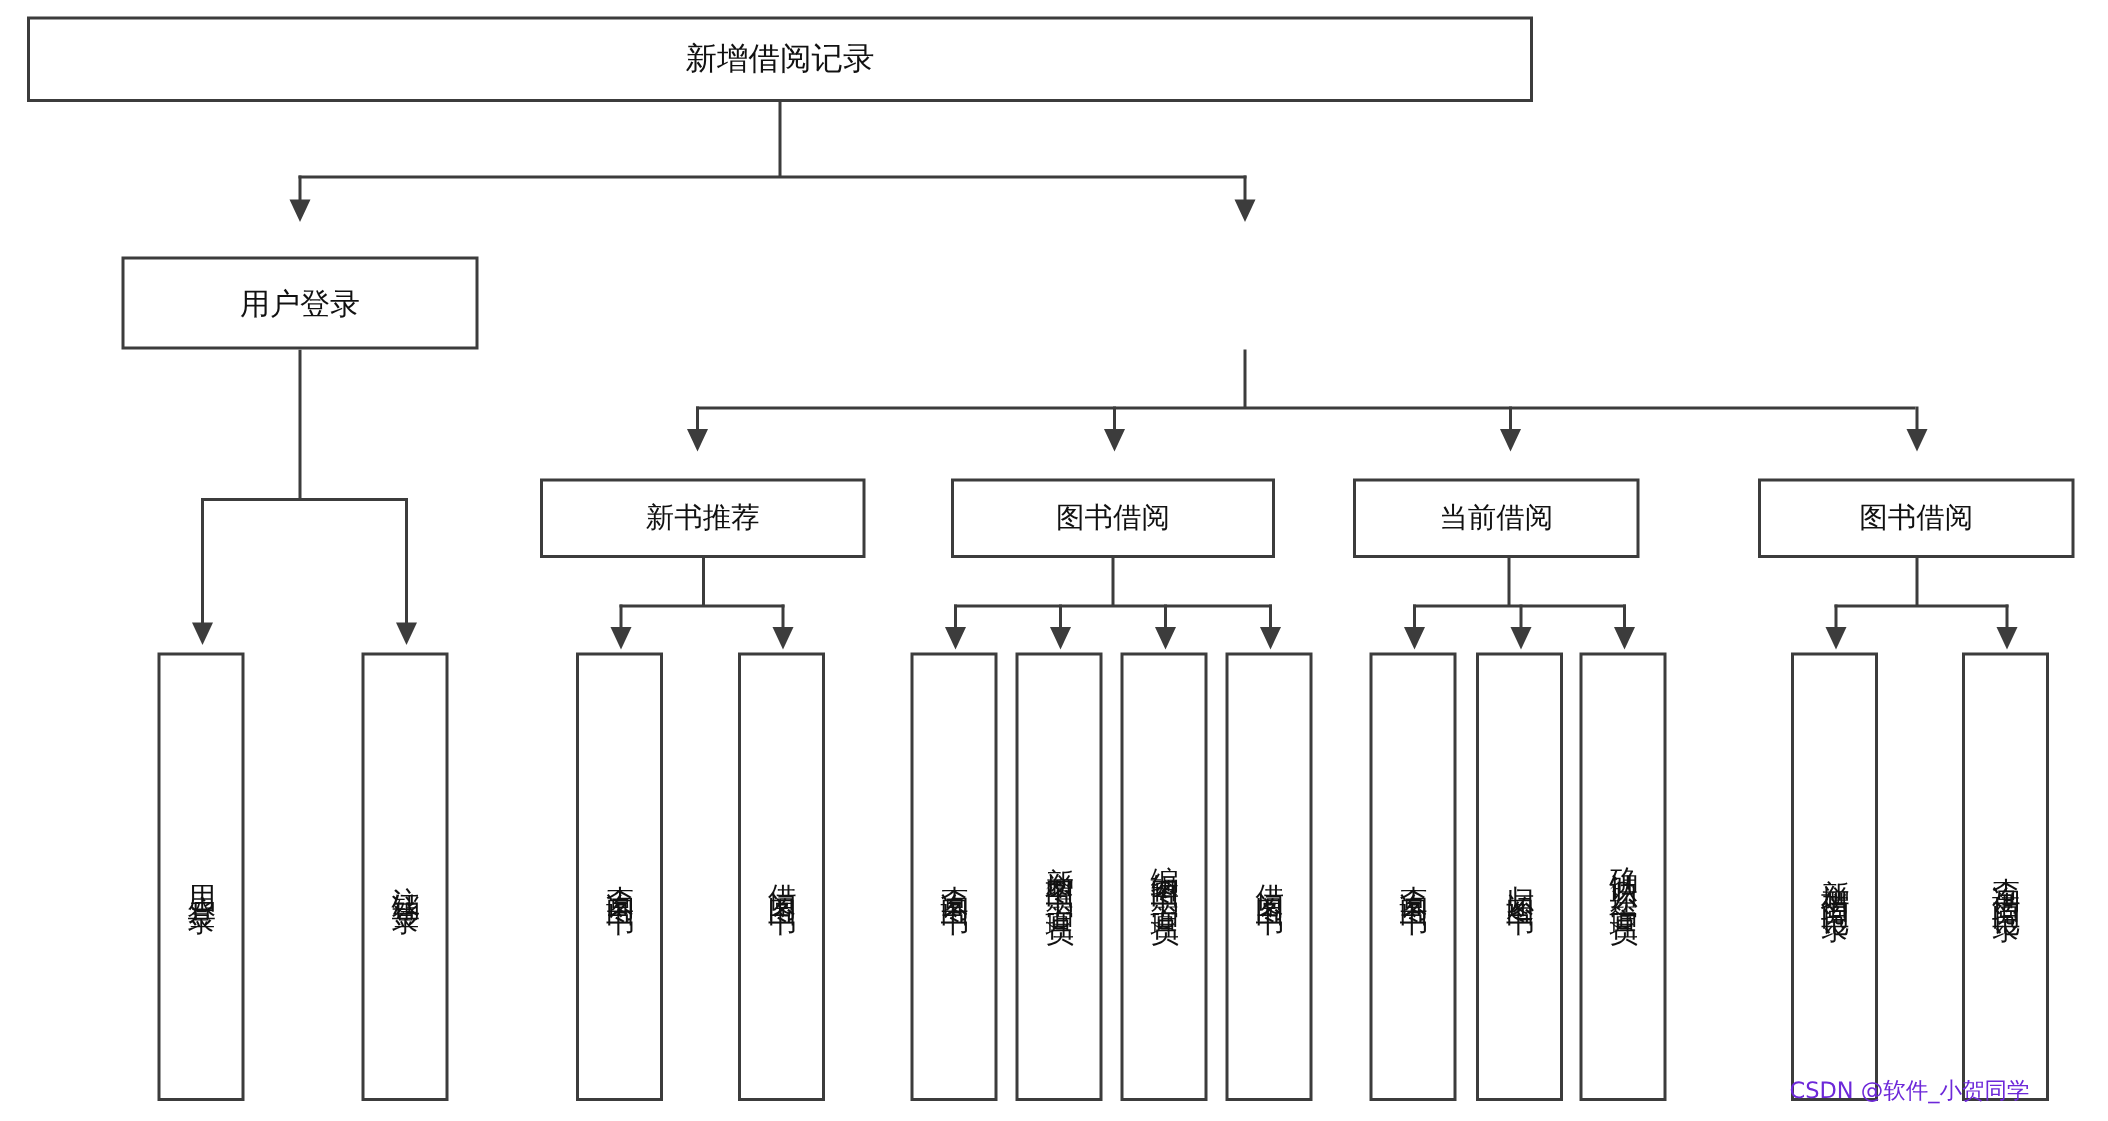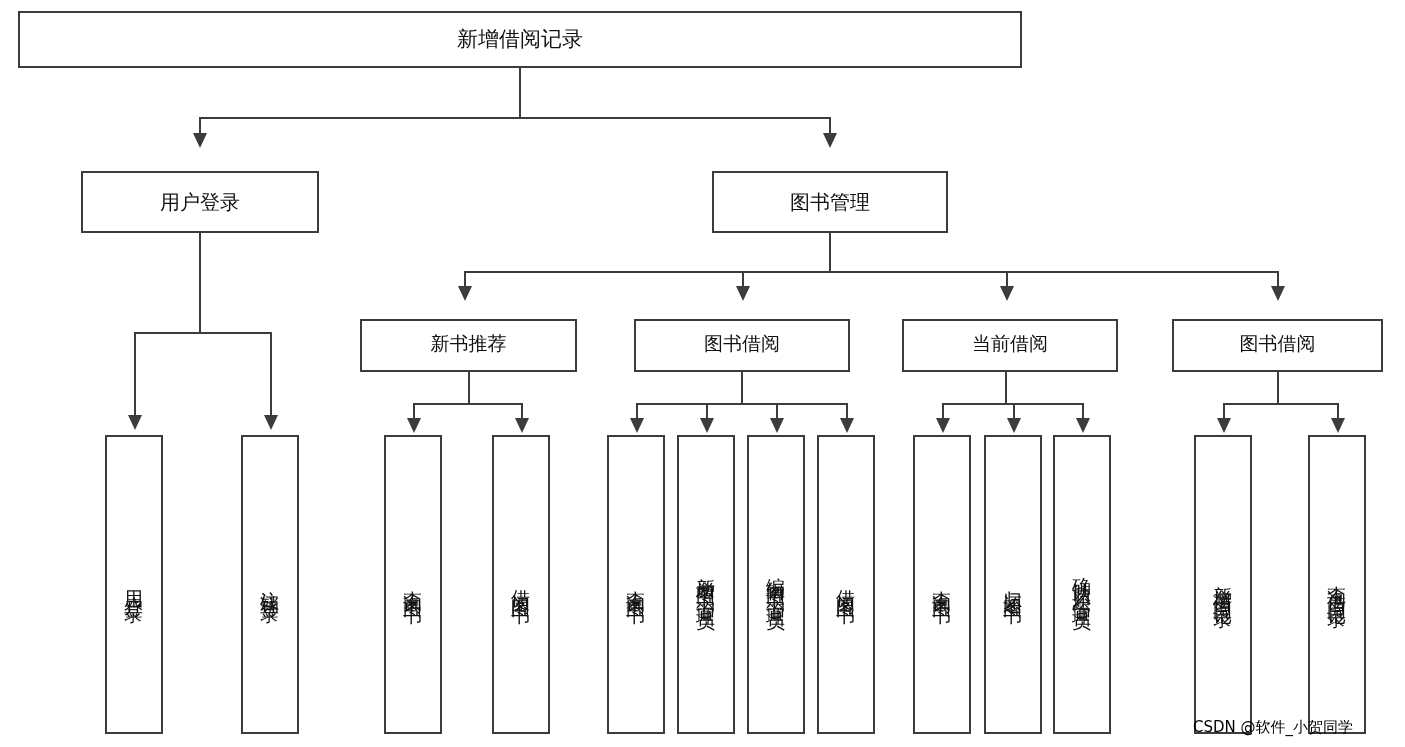--- a/index.html
+++ b/index.html
@@ -20,21 +20,21 @@
     border:2px solid #3c3c3c;
     display:flex;
     align-items:center;
     justify-content:center;
     color:#111111;
     line-height:1.15;
     z-index:3;
   }
   .node.root{font-size:21px;}
   .node.lvl1{font-size:20px;}
-  .node.lvl2{font-size:19px;font-family:Liberation Mono, monospace;}
+  .node.lvl2{font-size:19px;}
 
   
   .node.leaf{
     font-size:19px;
     padding:6px 0;
     align-items:center;
     justify-content:center;
   }
   .node.leaf .vtext{
     writing-mode:vertical-rl;
@@ -60,21 +60,21 @@
     width:0;height:0;
     border-left:7px solid transparent;
     border-right:7px solid transparent;
     border-top:15px solid #3c3c3c;
     z-index:2;
   }
 
   
   .watermark{
     position:absolute;
-    color:#000000;
+    color:#6d28d9;
     font-size:15px;
     white-space:nowrap;
     z-index:4;
   }
 </style>
 </head>
 <body>
 
 <div id="canvas">
 
@@ -88,23 +88,20 @@
   <div class="vline" style="left:199px;top:117px;height:18px;"></div>
   <div class="arrow" style="left:193px;top:133px;"></div>
 
   <div class="vline" style="left:829px;top:117px;height:18px;"></div>
   <div class="arrow" style="left:823px;top:133px;"></div>
 
   <div class="node lvl1" style="left:81px;top:171px;width:238px;height:62px;">
     <span>用户登录</span>
   </div>
 
-  <div class="node lvl1" style="left:712px;top:171px;width:236px;height:62px;">
-    <span>图书管理</span>
-  </div>
 
   <div class="vline" style="left:199px;top:233px;height:100px;"></div>
   <div class="hline" style="left:134px;top:332px;width:137px;"></div>
   <div class="vline" style="left:134px;top:332px;height:85px;"></div>
   <div class="arrow" style="left:128px;top:415px;"></div>
   <div class="vline" style="left:270px;top:332px;height:85px;"></div>
   <div class="arrow" style="left:264px;top:415px;"></div>
 
   <div class="vline" style="left:829px;top:233px;height:39px;"></div>
   <div class="hline" style="left:464px;top:271px;width:813px;"></div>
@@ -120,21 +117,21 @@
 
   <div class="vline" style="left:1277px;top:271px;height:17px;"></div>
   <div class="arrow" style="left:1271px;top:286px;"></div>
 
   <div class="node lvl2" style="left:360px;top:319px;width:217px;height:53px;">
     <span>新书推荐</span>
   </div>
   <div class="node lvl2" style="left:634px;top:319px;width:216px;height:53px;justify-content:center;">
     <span>图书借阅</span>
   </div>
-  <div class="node lvl2" style="left:902px;top:319px;width:216px;height:53px;">
+  <div class="node lvl2" style="left:902px;top:319px;width:191px;height:53px;">
     <span>当前借阅</span>
   </div>
   <div class="node lvl2" style="left:1172px;top:319px;width:211px;height:53px;">
     <span>图书借阅</span>
   </div>
 
   <div class="vline" style="left:468px;top:372px;height:32px;"></div>
   <div class="hline" style="left:413px;top:403px;width:110px;"></div>
   <div class="vline" style="left:413px;top:403px;height:17px;"></div>
   <div class="arrow" style="left:407px;top:418px;"></div>

